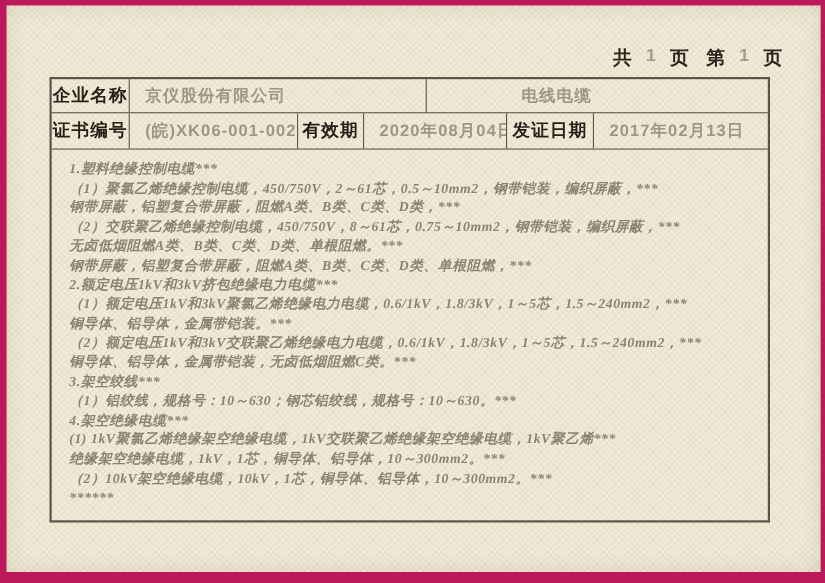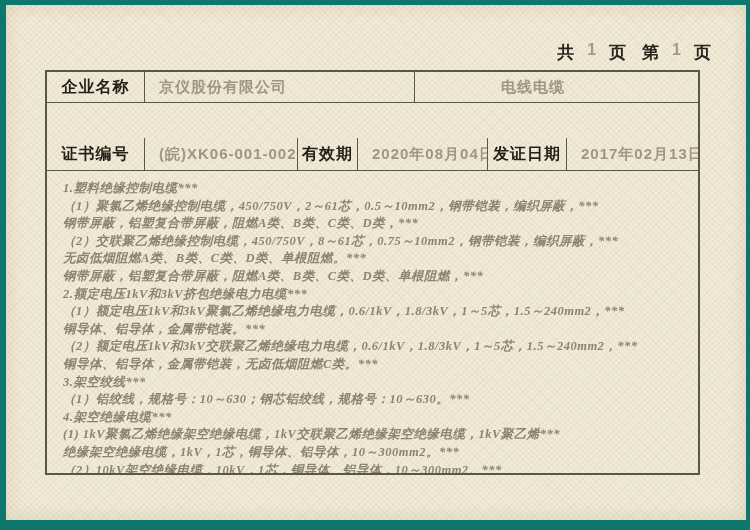--- a/index.html
+++ b/index.html
@@ -2,21 +2,21 @@
 <html><head>
 <meta charset="utf-8">
 <style>
   * { margin: 0; padding: 0; box-sizing: border-box; }
   html,body { width: 750px; height: 530px; overflow: hidden; }
   body { font-family: "Liberation Serif", "DejaVu Serif", serif; }
 
   .photo {
     position: relative;
     width: 750px; height: 530px;
-    background: #0f766e;
+    background: #be185d;
   }
   .paper {
     position: absolute;
     left: 6px; top: 5px; right: 4px; bottom: 10px;
     background-color: #f1ead7;
     background-image:
       repeating-linear-gradient(45deg,  rgba(176,158,120,0.10) 0 1px, transparent 1px 4px),
       repeating-linear-gradient(-45deg, rgba(176,158,120,0.10) 0 1px, transparent 1px 4px);
     box-shadow: inset 0 0 18px rgba(120,105,70,0.18);
   }
@@ -42,42 +42,42 @@
   
   .cert-table {
     position: absolute;
     left: 39px; top: 65px;
     width: 655px; height: 405px;
     border: 2px solid #5b564b;
     display: flex; flex-direction: column;
   }
   .t-row { display: flex; border-bottom: 1px solid #5b564b; }
   .row-1 { height: 31px; }
-  .row-2 { height: 33px; margin-top: 35px; }
+  .row-2 { height: 33px; }
   .cell {
     border-right: 1px solid #5b564b;
     display: flex; align-items: center;
     overflow: hidden; white-space: nowrap;
   }
   .cell:last-child { border-right: none; }
   .label-cell {
     justify-content: center;
     font-size: 16px; font-weight: bold;
     color: #241f17;
     letter-spacing: 1px;
   }
   .value-cell {
     font-family: "Liberation Sans", "DejaVu Sans", sans-serif;
     font-size: 15px; font-weight: 600;
     color: #9e9585;
     padding-left: 14px;
     letter-spacing: 1px;
   }
   
-  .w-label  { width: 98px; flex: none; }
+  .w-label  { width: 71px; flex: none; }
   .w-r1v1   { width: 270px; flex: none; }
   .w-r1l2   { width: 72px; flex: none; margin-top: 32px; }
   .w-rest   { flex: 1; }
   
   .w-r2v1   { width: 153px; flex: none; }
   .w-r2l2   { width: 60px; flex: none; }
   .w-r2v2   { width: 130px; flex: none; }
   .w-r2l3   { width: 79px; flex: none; }
 
   

